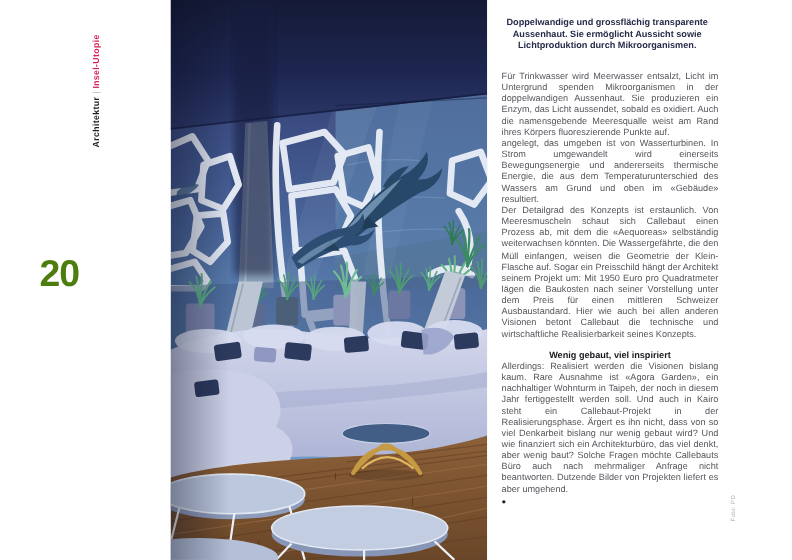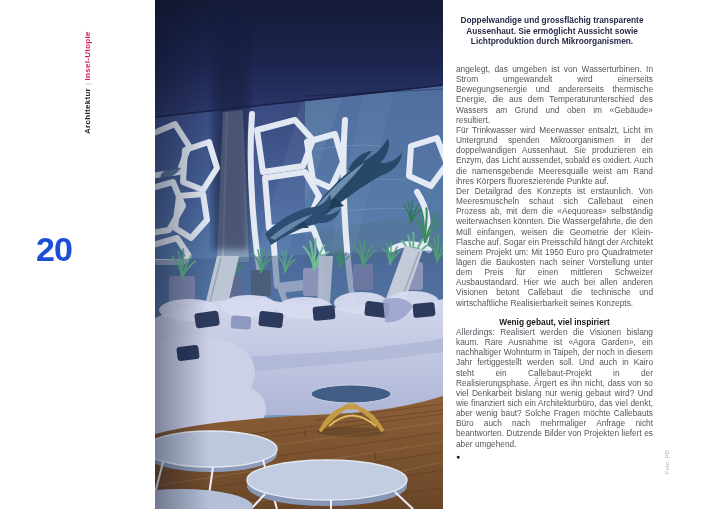--- a/index.html
+++ b/index.html
@@ -9,21 +9,21 @@
           outline:1px solid #ececec; }
 
   
   .section-label { position:absolute; left:83px; top:16px; height:118px; width:13px;
                    writing-mode:vertical-rl; transform:rotate(180deg);
                    font-size:8px; font-weight:bold; letter-spacing:.3px; white-space:nowrap; }
   .section-label .sec  { color:#1d1d1f; }
   .section-label .sep  { color:#b9b9c2; margin:0 1px; font-weight:normal; }
   .section-label .top  { color:#d92054; }
   .page-number { position:absolute; left:36px; top:230px; font-size:34px; font-weight:bold;
-                 color:#1d4ed8; letter-spacing:-1px; }
+                 color:#4d7c0f; letter-spacing:-1px; }
 
   
   .photo { position:absolute; left:155px; top:0; width:288px; height:509px; overflow:hidden; }
   .photo svg { display:block; width:288px; height:509px; }
 
   
   .caption { position:absolute; left:450px; top:15px; width:204px;
              font-size:8.3px; line-height:10.6px; font-weight:bold; color:#262b49;text-align:center; }
   .article { position:absolute; left:456px; top:64px; width:197px;
              font-size:8.3px; line-height:10.15px; color:#54565c; text-align:justify; }
@@ -263,22 +263,22 @@
         </g>
       </g>
 
       <rect x="0" y="0" width="54" height="509" fill="url(#gLeft)"></rect>
     </svg>
   </figure>
 
   <p class="caption">Doppelwandige und grossflächig transparente Aussenhaut. Sie ermöglicht Aussicht sowie Lichtproduktion durch Mikroorganismen.</p>
 
   <div class="article">
+    <p>Für Trinkwasser wird Meerwasser entsalzt, Licht im Untergrund spenden Mikroorganismen in der doppelwandigen Aussenhaut. Sie produzieren ein Enzym, das Licht aussendet, sobald es oxidiert. Auch die namensgebende Meeresqualle weist am Rand ihres Körpers fluoreszierende Punkte auf.</p>
     <p>angelegt, das umgeben ist von Wasserturbinen. In Strom umgewandelt wird einerseits Bewegungsenergie und andererseits thermische Energie, die aus dem Temperaturunterschied des Wassers am Grund und oben im «Gebäude» resultiert.</p>
-    <p>Für Trinkwasser wird Meerwasser entsalzt, Licht im Untergrund spenden Mikroorganismen in der doppelwandigen Aussenhaut. Sie produzieren ein Enzym, das Licht aussendet, sobald es oxidiert. Auch die namensgebende Meeresqualle weist am Rand ihres Körpers fluoreszierende Punkte auf.</p>
     <p>Der Detailgrad des Konzepts ist erstaunlich. Von Meeresmuscheln schaut sich Callebaut einen Prozess ab, mit dem die «Aequoreas» selbständig weiterwachsen könnten. Die Wassergefährte, die den Müll einfangen, weisen die Geometrie der Klein-Flasche auf. Sogar ein Preisschild hängt der Architekt seinem Projekt um: Mit 1950 Euro pro Quadratmeter lägen die Baukosten nach seiner Vorstellung unter dem Preis für einen mittleren Schweizer Ausbaustandard. Hier wie auch bei allen anderen Visionen betont Callebaut die technische und wirtschaftliche Realisierbarkeit seines Konzepts.</p>
     <h3>Wenig gebaut, viel inspiriert</h3>
     <p>Allerdings: Realisiert werden die Visionen bislang kaum. Rare Ausnahme ist «Agora Garden», ein nachhaltiger Wohnturm in Taipeh, der noch in diesem Jahr fertiggestellt werden soll. Und auch in Kairo steht ein Callebaut-Projekt in der Realisierungsphase. Ärgert es ihn nicht, dass von so viel Denkarbeit bislang nur wenig gebaut wird? Und wie finanziert sich ein Architekturbüro, das viel denkt, aber wenig baut? Solche Fragen möchte Callebauts Büro auch nach mehrmaliger Anfrage nicht beantworten. Dutzende Bilder von Projekten liefert es aber umgehend.</p>
     <div class="end-mark">●</div>
   </div>
 
   <div class="photo-credit">Foto: PD</div>
 
 </div>
 

